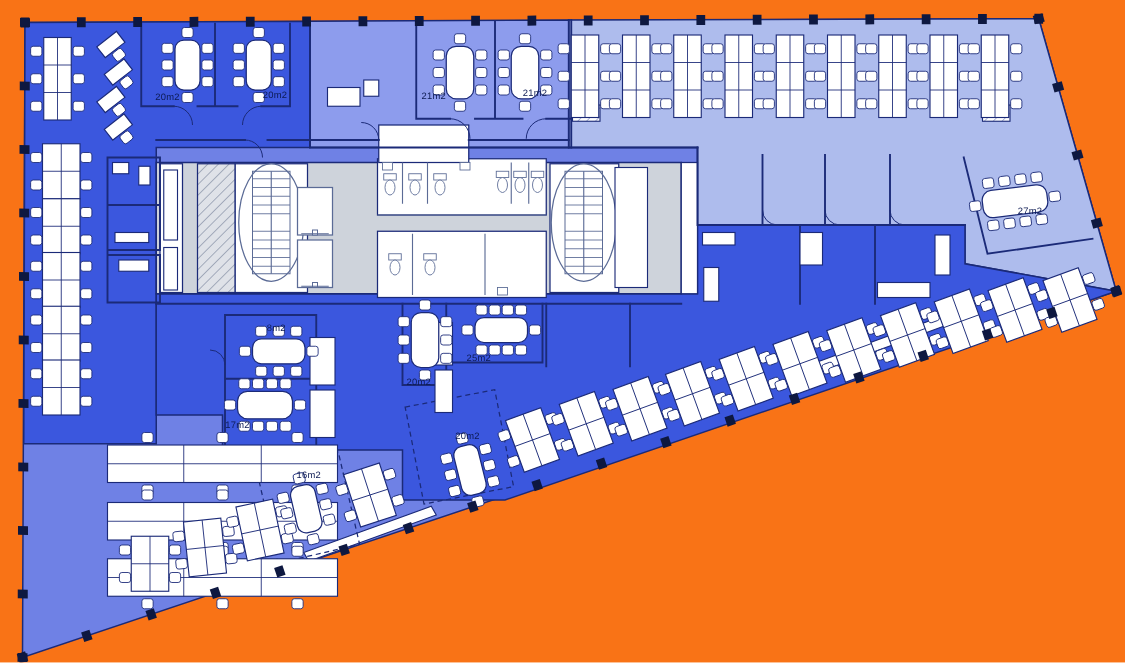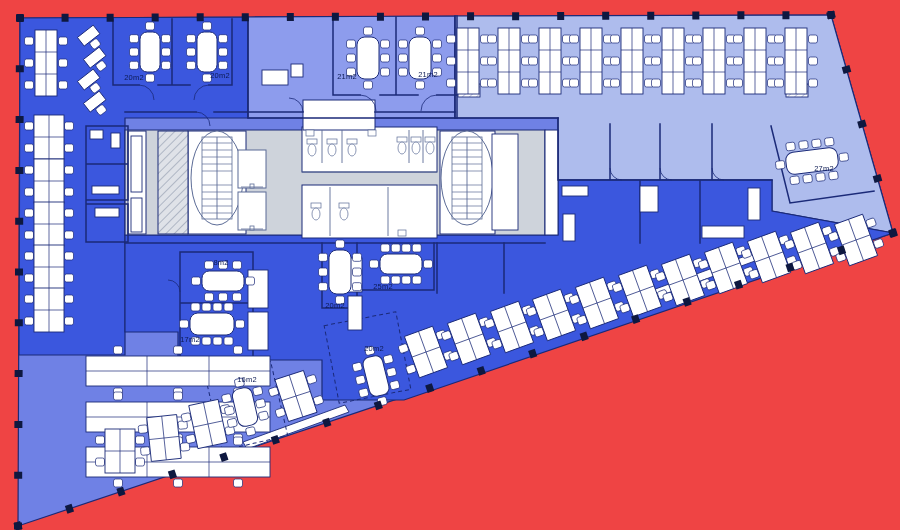--- a/index.html
+++ b/index.html
@@ -1,16 +1,16 @@
 <!DOCTYPE html>
 <html><head>
 <meta charset="utf-8">
 <style>
   html,body{margin:0;padding:0;background:#ffffff;}
-  #stage{position:relative;width:900px;height:530px;background:#ef4444;overflow:hidden;
+  #stage{position:relative;width:900px;height:530px;background:#f97316;overflow:hidden;
          font-family:"Liberation Sans",sans-serif;}
   svg{display:block;}
   .lbl{font:7.5px "Liberation Sans",sans-serif;fill:#0c1a52;letter-spacing:.2px;}
 </style>
 </head>
 <body>
 
 <div id="stage">
   <svg id="plan" width="900" height="530" viewBox="0 0 900 530">
     <defs>

